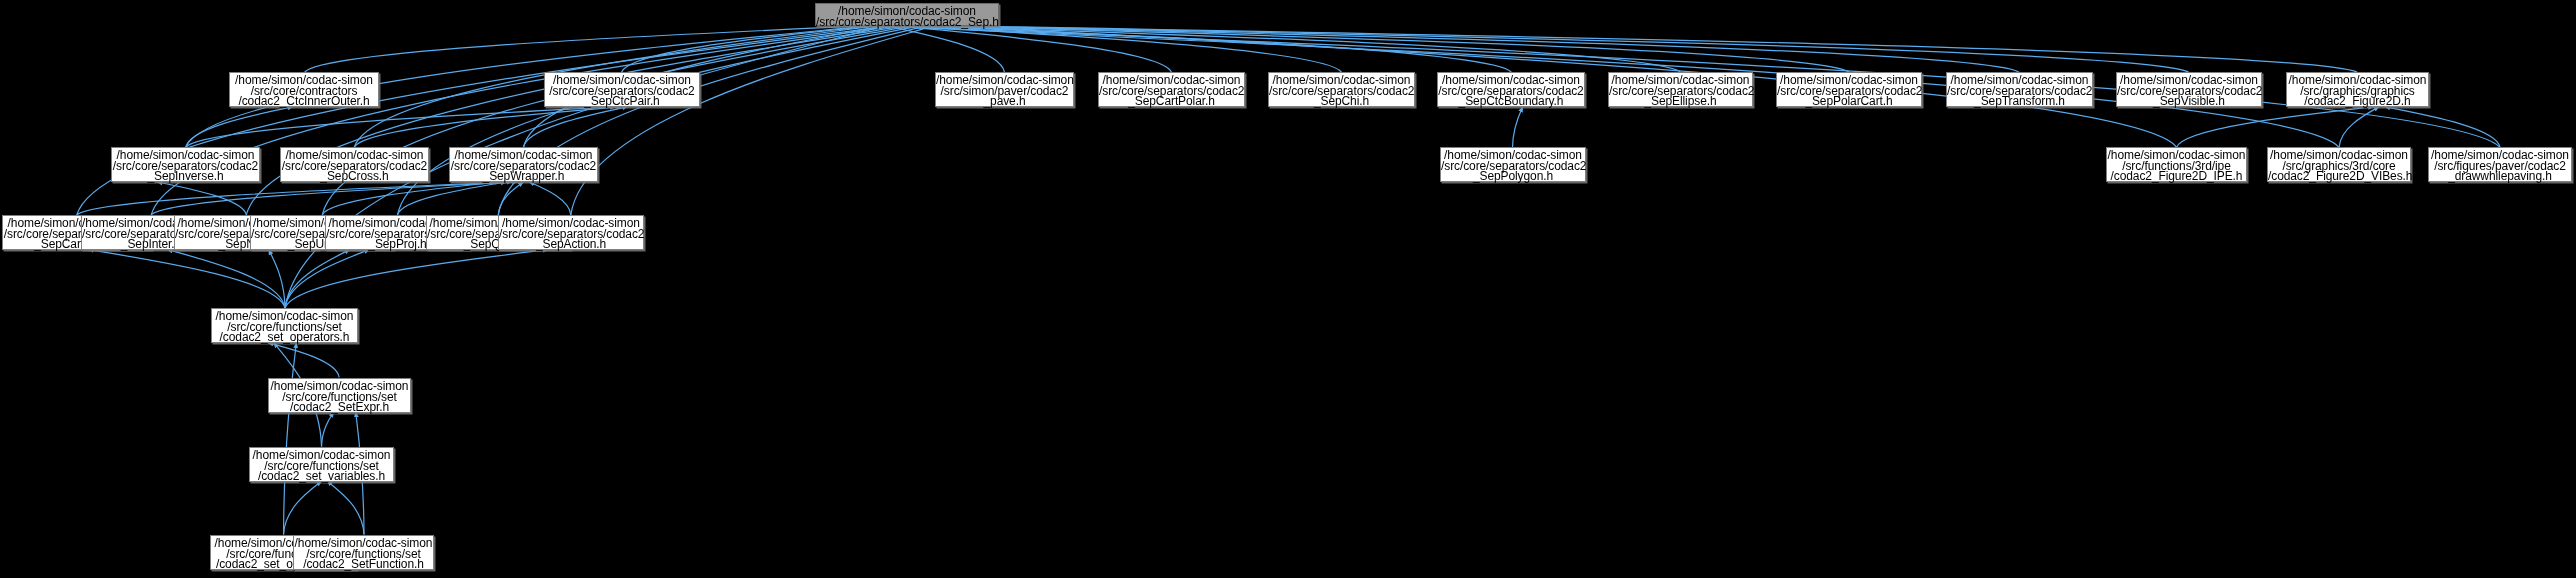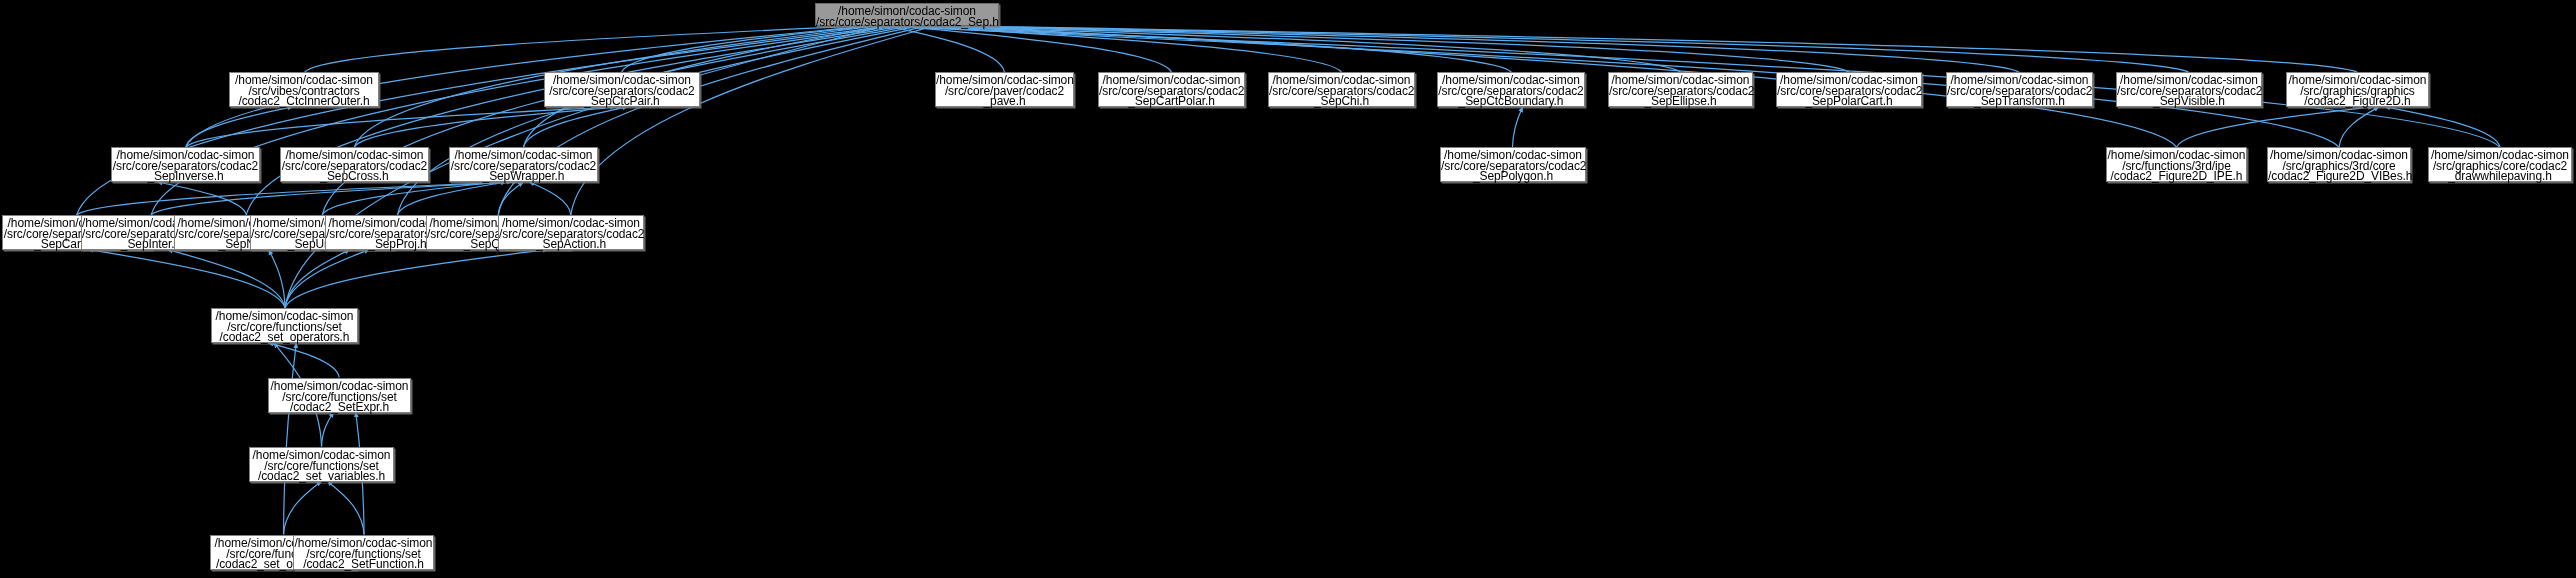--- a/index.html
+++ b/index.html
@@ -92,38 +92,38 @@
         <path d="M451,502 C447.59384615384613,479 386.66153846153844,464.28 356.38461538461536,456"></path>
         <path d="M427.5,594 C425.2112307692308,525 384.2676923076923,480.84 363.9230769230769,456"></path>
         <path d="M427.5,594 C428.08292307692307,571 438.5107692307692,556.28 443.6923076923077,548"></path>
         <path d="M377,711 C378.818,675.5 411.34,652.78 427.5,640"></path>
         <path d="M484,711 C482.2332307692308,675.5 450.6276923076923,652.78 434.9230769230769,640"></path>
         <path d="M377,711 C377.61476923076924,583.5 388.6123076923077,501.9 394.0769230769231,456"></path>
         <path d="M484,711 C483.60123076923077,629.5 476.4676923076923,577.34 472.9230769230769,548"></path>
       </g>
   </svg>
 <div class="node root" style="left: 815px; top: 3px; width: 184px; height: 22.6px;"><span class="l">/home/simon/codac-simon</span><span class="l">/src/core/separators/codac2_Sep.h</span></div>
-    <div class="node" style="left: 229px; top: 72px; width: 150px; height: 35px;"><span class="l">/home/simon/codac-simon</span><span class="l">/src/vibes/contractors</span><span class="l">/codac2_CtcInnerOuter.h</span></div>
+    <div class="node" style="left: 229px; top: 72px; width: 150px; height: 35px;"><span class="l">/home/simon/codac-simon</span><span class="l">/src/core/contractors</span><span class="l">/codac2_CtcInnerOuter.h</span></div>
     <div class="node" style="left: 544px; top: 72px; width: 156px; height: 35px;"><span class="l">/home/simon/codac-simon</span><span class="l">/src/core/separators/codac2</span><span class="l">_SepCtcPair.h</span></div>
-    <div class="node" style="left: 935px; top: 72px; width: 139px; height: 35px;"><span class="l">/home/simon/codac-simon</span><span class="l">/src/core/paver/codac2</span><span class="l">_pave.h</span></div>
+    <div class="node" style="left: 935px; top: 72px; width: 139px; height: 35px;"><span class="l">/home/simon/codac-simon</span><span class="l">/src/simon/paver/codac2</span><span class="l">_pave.h</span></div>
     <div class="node" style="left: 1098px; top: 72px; width: 147px; height: 35px;"><span class="l">/home/simon/codac-simon</span><span class="l">/src/core/separators/codac2</span><span class="l">_SepCartPolar.h</span></div>
     <div class="node" style="left: 1268px; top: 72px; width: 147px; height: 35px;"><span class="l">/home/simon/codac-simon</span><span class="l">/src/core/separators/codac2</span><span class="l">_SepChi.h</span></div>
     <div class="node" style="left: 1437px; top: 72px; width: 148px; height: 35px;"><span class="l">/home/simon/codac-simon</span><span class="l">/src/core/separators/codac2</span><span class="l">_SepCtcBoundary.h</span></div>
     <div class="node" style="left: 1608px; top: 72px; width: 145px; height: 35px;"><span class="l">/home/simon/codac-simon</span><span class="l">/src/core/separators/codac2</span><span class="l">_SepEllipse.h</span></div>
     <div class="node" style="left: 1776px; top: 72px; width: 146px; height: 35px;"><span class="l">/home/simon/codac-simon</span><span class="l">/src/core/separators/codac2</span><span class="l">_SepPolarCart.h</span></div>
     <div class="node" style="left: 1946px; top: 72px; width: 147px; height: 35px;"><span class="l">/home/simon/codac-simon</span><span class="l">/src/core/separators/codac2</span><span class="l">_SepTransform.h</span></div>
     <div class="node" style="left: 2116px; top: 72px; width: 146px; height: 35px;"><span class="l">/home/simon/codac-simon</span><span class="l">/src/core/separators/codac2</span><span class="l">_SepVisible.h</span></div>
     <div class="node" style="left: 2286px; top: 72px; width: 143px; height: 35px;"><span class="l">/home/simon/codac-simon</span><span class="l">/src/graphics/graphics</span><span class="l">/codac2_Figure2D.h</span></div>
     <div class="node" style="left: 111px; top: 147px; width: 149px; height: 35px;"><span class="l">/home/simon/codac-simon</span><span class="l">/src/core/separators/codac2</span><span class="l">_SepInverse.h</span></div>
     <div class="node" style="left: 280px; top: 147px; width: 149px; height: 35px;"><span class="l">/home/simon/codac-simon</span><span class="l">/src/core/separators/codac2</span><span class="l">_SepCross.h</span></div>
     <div class="node" style="left: 449px; top: 147px; width: 149px; height: 35px;"><span class="l">/home/simon/codac-simon</span><span class="l">/src/core/separators/codac2</span><span class="l">_SepWrapper.h</span></div>
     <div class="node" style="left: 1440px; top: 147px; width: 146px; height: 35px;"><span class="l">/home/simon/codac-simon</span><span class="l">/src/core/separators/codac2</span><span class="l">_SepPolygon.h</span></div>
     <div class="node" style="left: 2106px; top: 147px; width: 141px; height: 35px;"><span class="l">/home/simon/codac-simon</span><span class="l">/src/functions/3rd/ipe</span><span class="l">/codac2_Figure2D_IPE.h</span></div>
     <div class="node" style="left: 2267px; top: 147px; width: 144px; height: 35px;"><span class="l">/home/simon/codac-simon</span><span class="l">/src/graphics/3rd/core</span><span class="l">/codac2_Figure2D_VIBes.h</span></div>
-    <div class="node" style="left: 2428px; top: 147px; width: 144px; height: 35px;"><span class="l">/home/simon/codac-simon</span><span class="l">/src/graphics/core/codac2</span><span class="l">_drawwhilepaving.h</span></div>
+    <div class="node" style="left: 2428px; top: 147px; width: 144px; height: 35px;"><span class="l">/home/simon/codac-simon</span><span class="l">/src/figures/paver/codac2</span><span class="l">_drawwhilepaving.h</span></div>
     <div class="node" style="left: 1.5px; top: 215px; width: 150px; height: 35px;"><span class="l">/home/simon/codac-simon</span><span class="l">/src/core/separators/codac2</span><span class="l">_SepCartProd.h</span></div>
     <div class="node" style="left: 81px; top: 215px; width: 140px; height: 35px;"><span class="l">/home/simon/codac-simon</span><span class="l">/src/core/separators/codac2</span><span class="l">_SepInter.h</span></div>
     <div class="node" style="left: 174px; top: 215px; width: 145px; height: 35px;"><span class="l">/home/simon/codac-simon</span><span class="l">/src/core/separators/codac2</span><span class="l">_SepNot.h</span></div>
     <div class="node" style="left: 250px; top: 215px; width: 144px; height: 35px;"><span class="l">/home/simon/codac-simon</span><span class="l">/src/core/separators/codac2</span><span class="l">_SepUnion.h</span></div>
     <div class="node" style="left: 325px; top: 215px; width: 145px; height: 35px;"><span class="l">/home/simon/codac-simon</span><span class="l">/src/core/separators/codac2</span><span class="l">_SepProj.h</span></div>
     <div class="node" style="left: 426px; top: 215px; width: 145px; height: 35px;"><span class="l">/home/simon/codac-simon</span><span class="l">/src/core/separators/codac2</span><span class="l">_SepQInter.h</span></div>
     <div class="node" style="left: 498px; top: 215px; width: 146px; height: 35px;"><span class="l">/home/simon/codac-simon</span><span class="l">/src/core/separators/codac2</span><span class="l">_SepAction.h</span></div>
     <div class="node" style="left: 211px; top: 308px; width: 147px; height: 35px;"><span class="l">/home/simon/codac-simon</span><span class="l">/src/core/functions/set</span><span class="l">/codac2_set_operators.h</span></div>
     <div class="node" style="left: 268px; top: 378px; width: 143px; height: 35px;"><span class="l">/home/simon/codac-simon</span><span class="l">/src/core/functions/set</span><span class="l">/codac2_SetExpr.h</span></div>
     <div class="node" style="left: 249px; top: 447px; width: 145px; height: 35px;"><span class="l">/home/simon/codac-simon</span><span class="l">/src/core/functions/set</span><span class="l">/codac2_set_variables.h</span></div>

